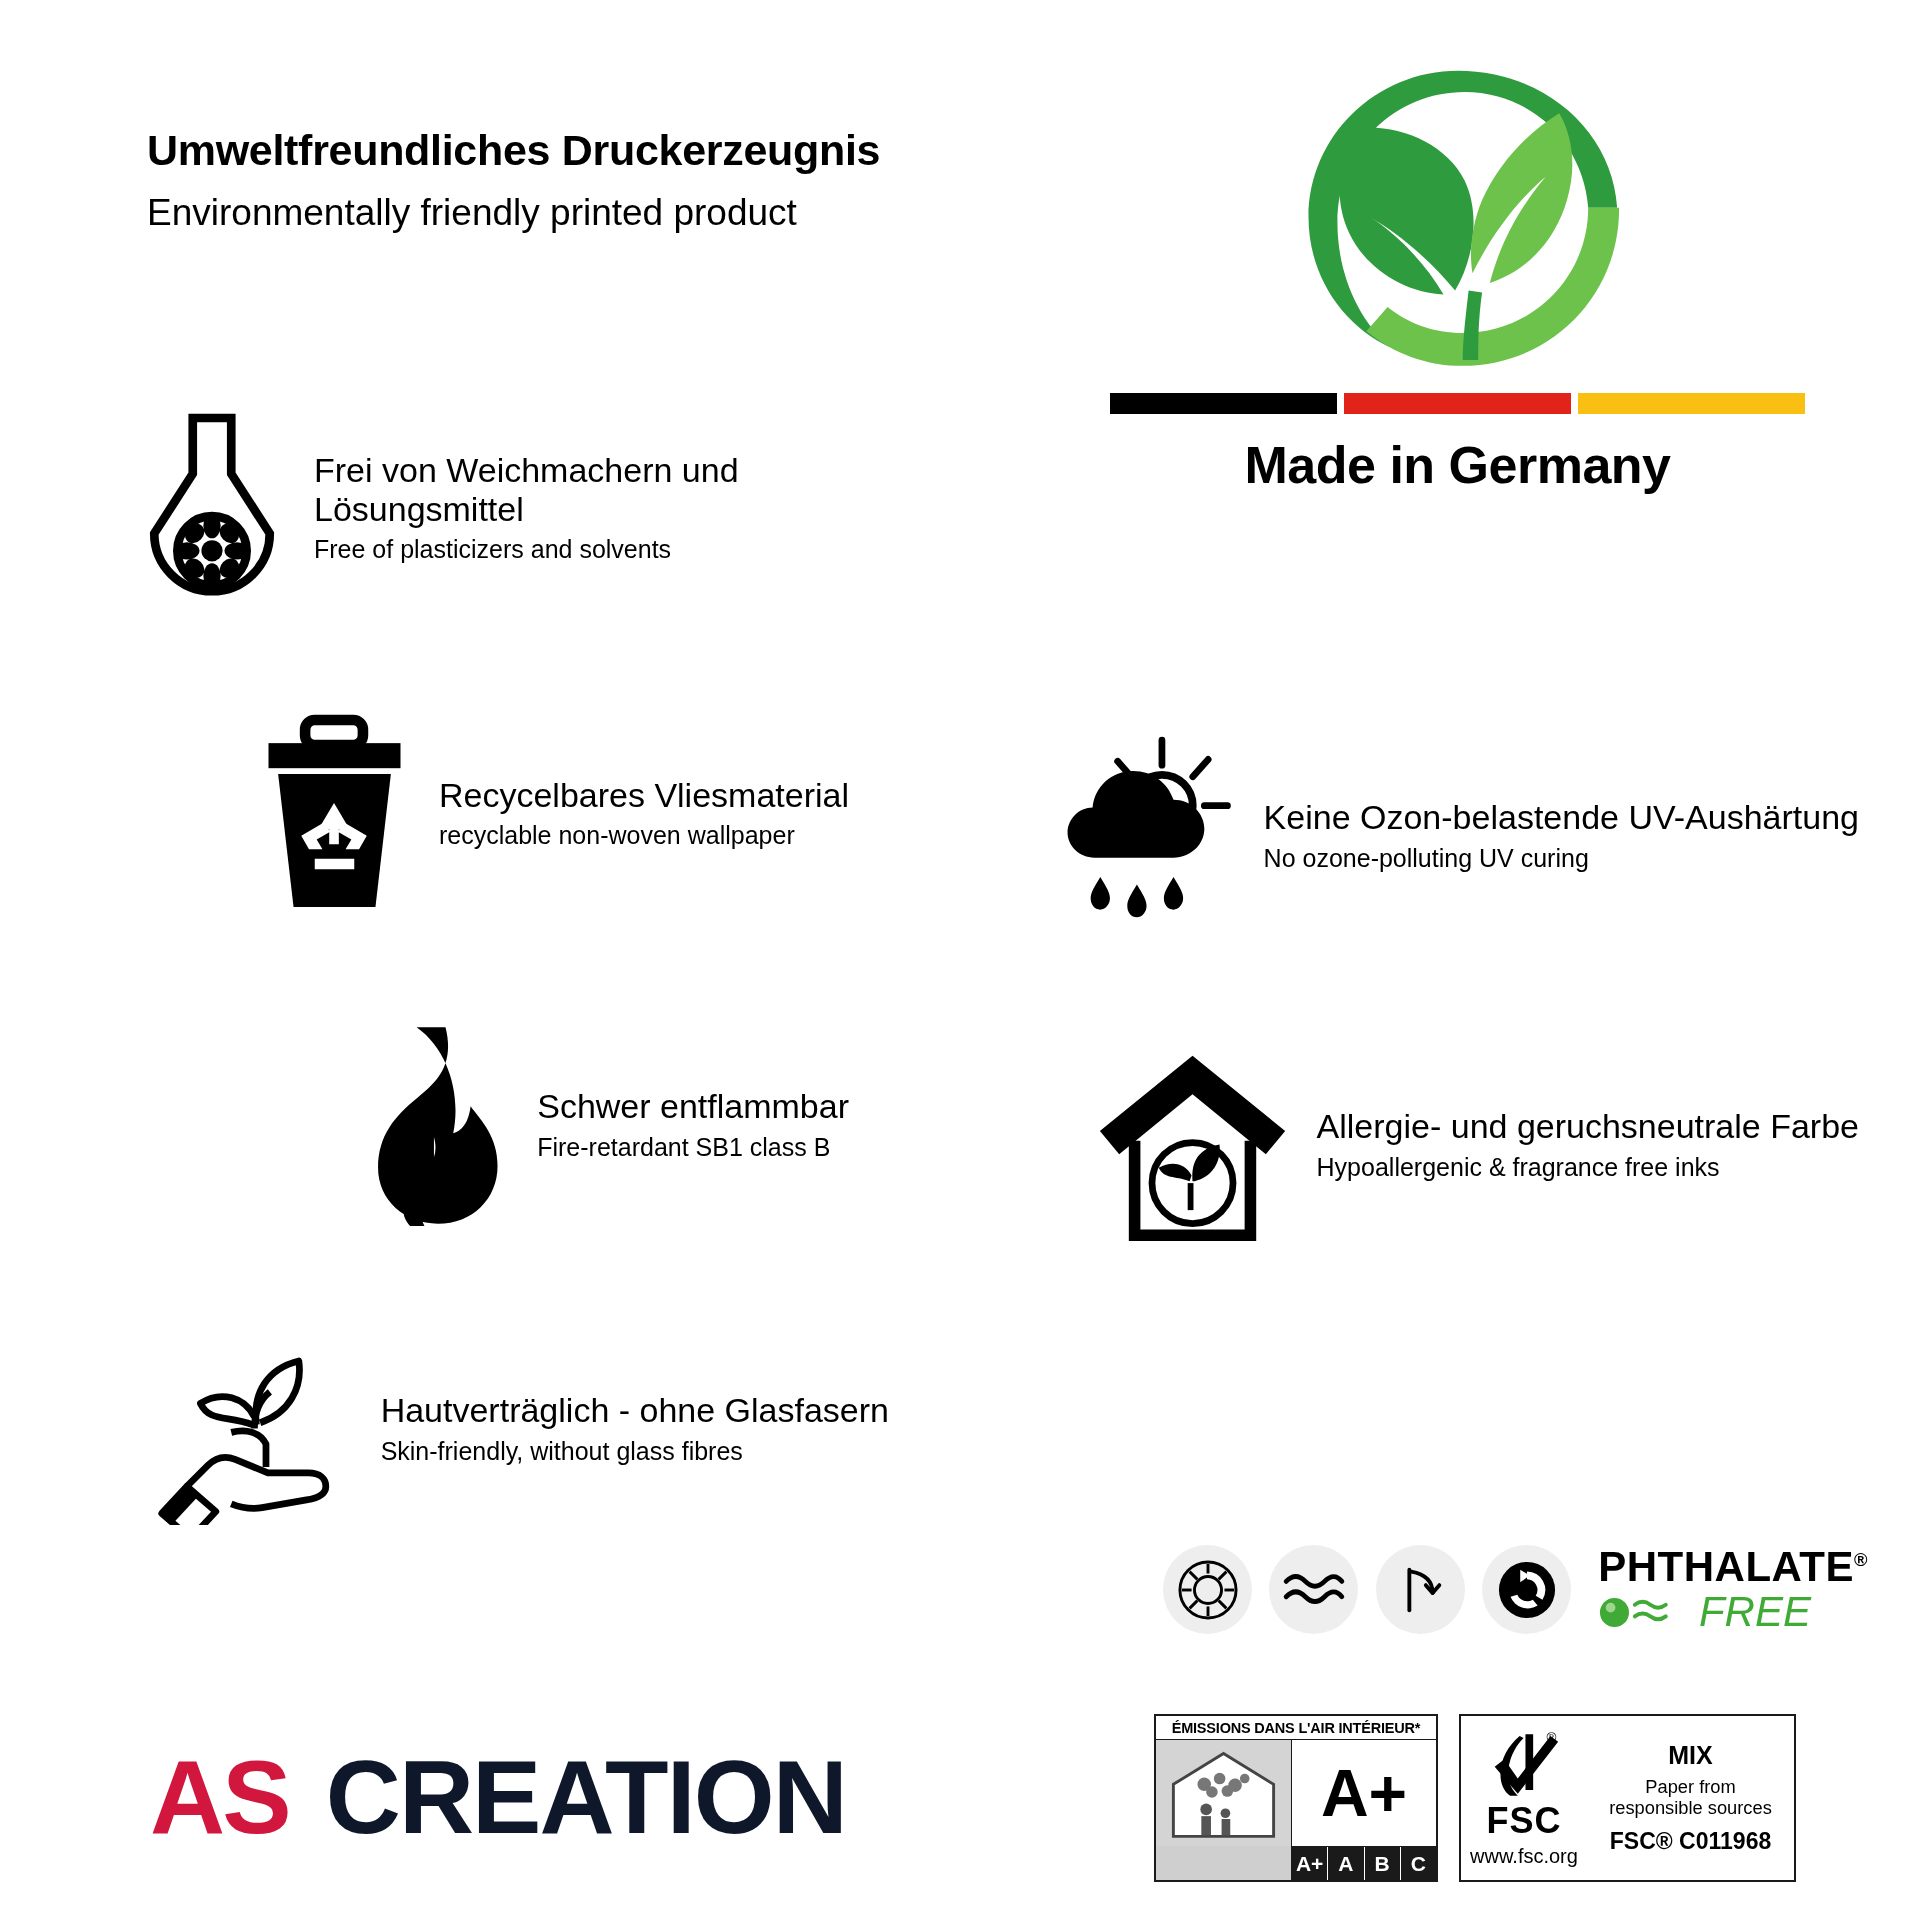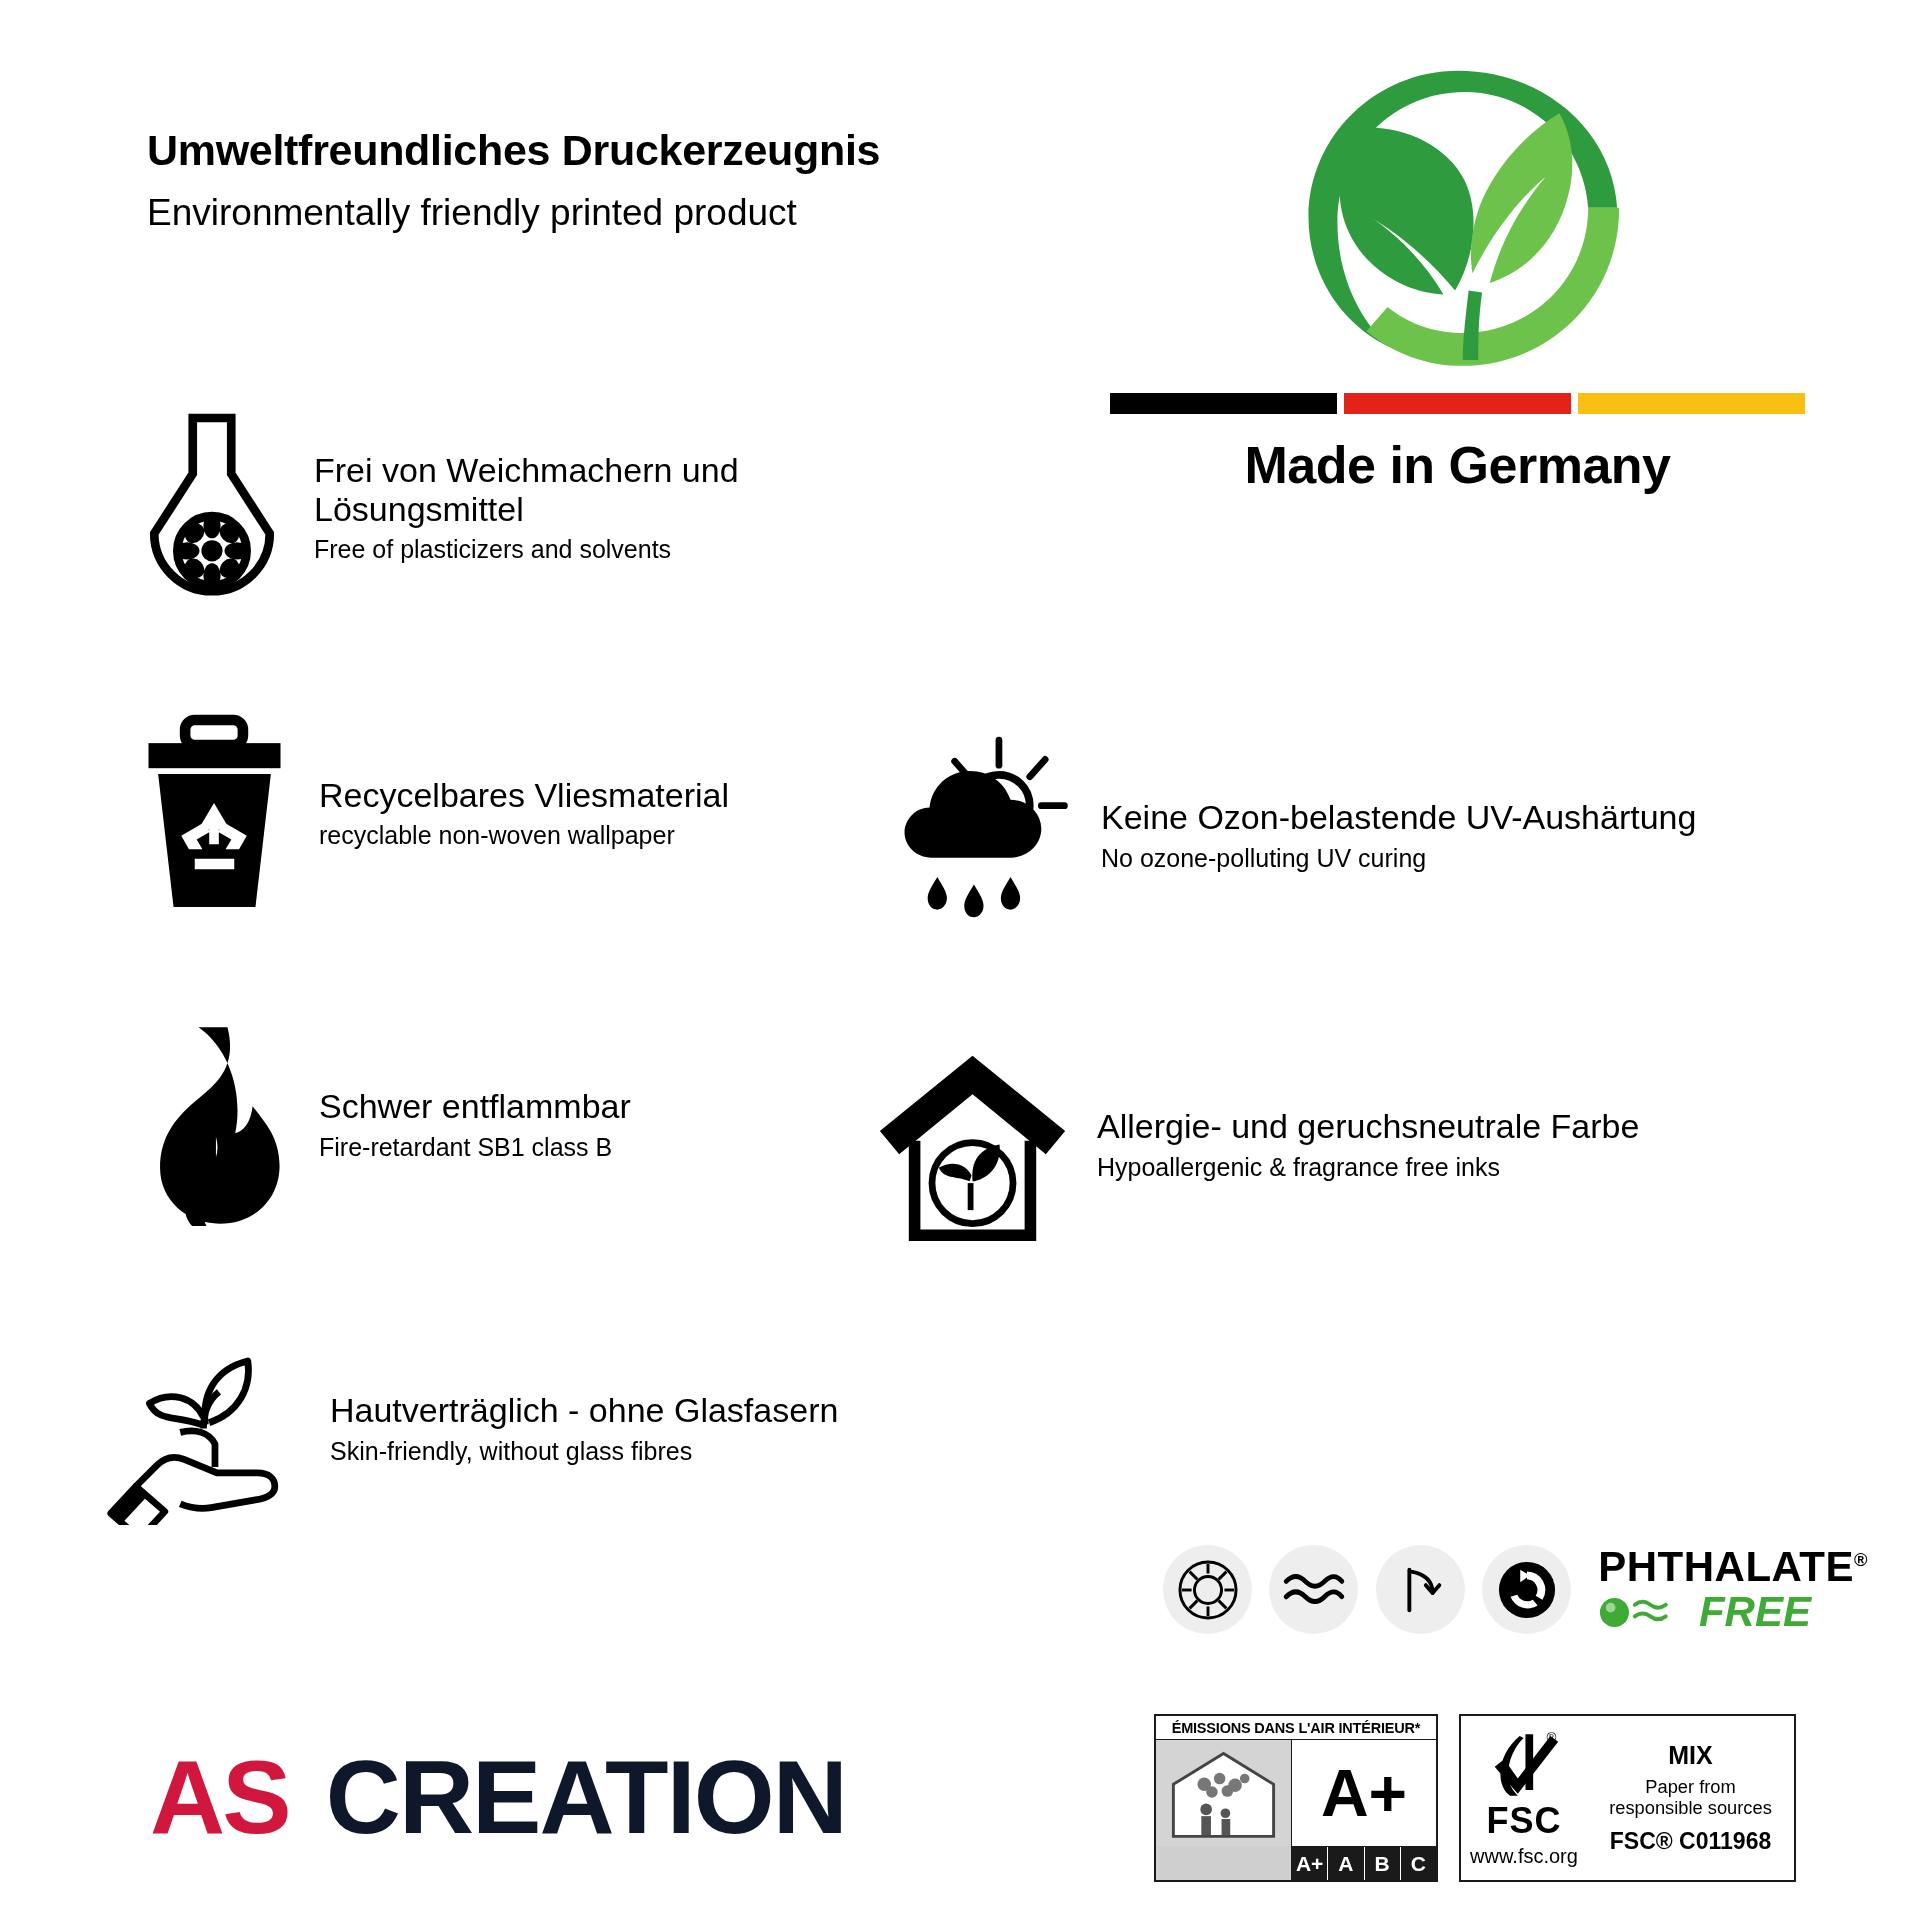--- a/index.html
+++ b/index.html
@@ -23,21 +23,21 @@
     line-height:1.12;
   }
   .header h2{
     margin:17.4px 0 0 0;
     font-size:37px;
     font-weight:normal;
     line-height:1.12;
   }
 
   
-  .feature{position:absolute;display:flex;align-items:center;}
+  .feature{position:absolute;display:flex;align-items:center;justify-content:flex-end;}
   .feature .icon{flex:0 0 auto;display:flex;align-items:center;justify-content:center;}
   .feature .txt{margin-left:25px;}
   .feature .de{font-size:34px;line-height:1.16;}
   .feature .en{font-size:25px;line-height:1.2;margin-top:4.8px;}
 
   
   .f-plasticizer{left:135px;top:406px;width:714px;}
   .f-recycle    {left:135px;top:714px;width:714px;}
   .f-fire       {left:135px;top:1023px;width:714px;}
   .f-skin       {left:97px;top:1332px;width:792px;}
@@ -65,21 +65,21 @@
   .badge-circle{
     width:89px;height:89px;border-radius:50%;background:#eeeeee;
     margin-right:17.4px;display:flex;align-items:center;justify-content:center;
   }
   .phthalate{margin-left:9.7px;}
   .phthalate .top{font-size:42px;font-weight:bold;letter-spacing:0.5px;line-height:1;}
   .phthalate .top sup{font-size:18.3px;vertical-align:super;}
   .phthalate .bottom{
     display:flex;align-items:center;margin-top:3.9px;
   }
-  .phthalate .free{font-size:42px;font-weight:bold;font-style:italic;color:#3faa35;line-height:1;margin-left:7.7px;}
+  .phthalate .free{font-size:42px;font-weight:normal;font-style:italic;color:#3faa35;line-height:1;margin-left:7.7px;}
 
   
   .certs{position:absolute;left:1154px;top:1714px;display:flex;}
   .cert-box{border:2.9px solid #1a1a1a;background:#fff;}
   .cert-air{width:280px;height:164px;display:flex;flex-direction:column;margin-right:21px;}
   .cert-air .caption{
     font-size:14.5px;font-weight:bold;text-align:center;padding:3.9px 0 2.9px 0;
     border-bottom:1.9px solid #1a1a1a;letter-spacing:-0.2px;
   }
   .cert-air .body{display:flex;flex:1 1 auto;}

